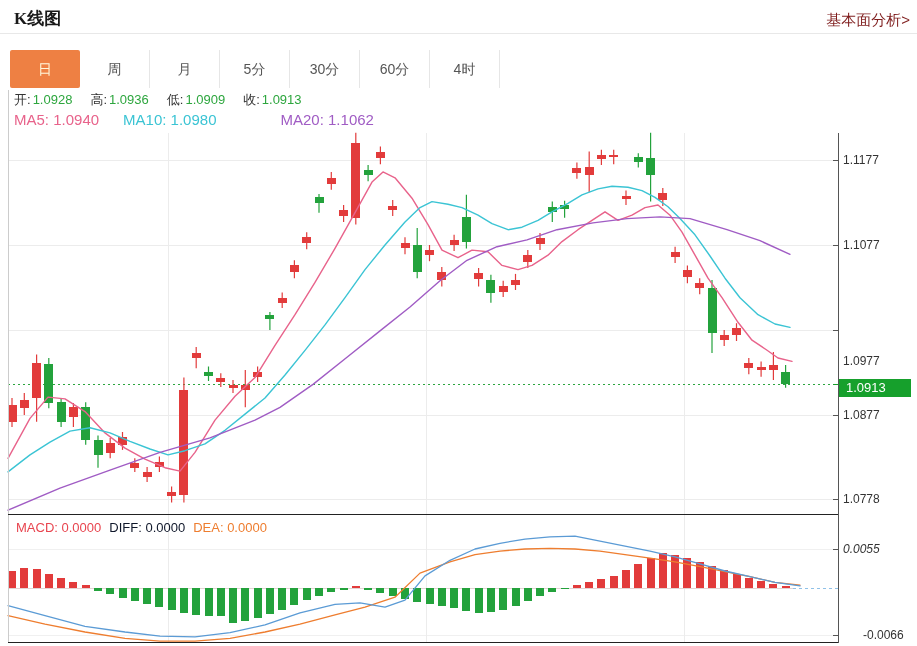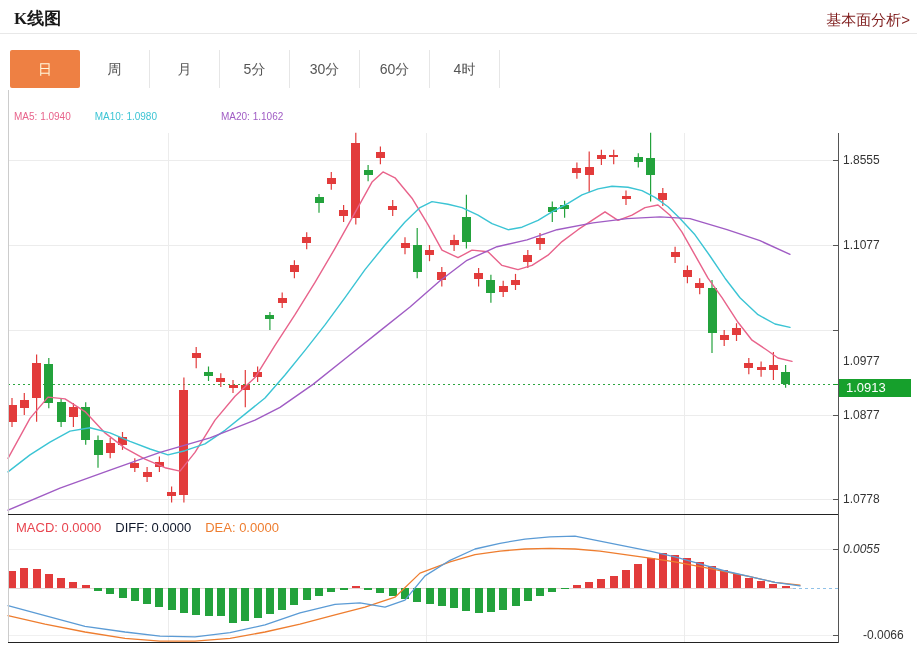--- a/index.html
+++ b/index.html
@@ -7,22 +7,22 @@
   .page{position:relative;width:917px;height:646px;background:#fff;}
   .hdr{position:absolute;left:0;top:0;width:917px;height:33px;border-bottom:1px solid #e8e8e8;}
   .hdr-title{position:absolute;left:14px;top:7px;font-size:17px;font-weight:bold;color:#1a1a1a;font-family:Liberation Serif, serif;}
   .hdr-link{position:absolute;right:7px;top:11px;font-size:15px;color:#7f1d1d;cursor:pointer;}
   .tabbar{position:absolute;left:10px;top:50px;height:38px;display:flex;}
   .tab{width:70px;height:38px;line-height:38px;text-align:center;font-size:14px;color:#555;
        background:#fff;border-right:1px solid #e6e6e6;box-sizing:border-box;cursor:pointer;}
   .tab.active{border:none;border-radius:2px;color:#fff6da;}
   svg#cv{position:absolute;left:0;top:0;}
   .legend1{position:absolute;left:14px;top:91px;font-size:13px;color:#333;display:flex;gap:18px;white-space:nowrap;}
-  .legend2{position:absolute;left:14px;top:111px;font-size:10px;display:flex;gap:24px;white-space:nowrap;}
-  .legend3{position:absolute;left:16px;top:520px;font-size:13px;display:flex;gap:14px;white-space:nowrap;}
+  .legend2{position:absolute;left:14px;top:111px;font-size:15px;display:flex;gap:24px;white-space:nowrap;}
+  .legend3{position:absolute;left:16px;top:520px;font-size:13px;display:flex;gap:8px;white-space:nowrap;}
   .vg{margin-left:2px;}
   .ax{position:absolute;left:843px;font-size:12px;color:#333;height:16px;line-height:16px;}
   .badge{position:absolute;left:839px;top:379px;width:72px;height:18px;line-height:18px;
          color:#fff;font-size:13px;padding-left:7px;box-sizing:border-box;}
 </style>
 </head>
 <body>
 
 <div class="page" id="page">
 
@@ -259,34 +259,40 @@
       <line x1="833" y1="160.5" x2="838" y2="160.5" stroke="#555" shape-rendering="crispEdges"></line>
       <line x1="833" y1="245.50000000000006" x2="838" y2="245.50000000000006" stroke="#555" shape-rendering="crispEdges"></line>
       <line x1="833" y1="330.5000000000001" x2="838" y2="330.5000000000001" stroke="#555" shape-rendering="crispEdges"></line>
       <line x1="833" y1="415.5000000000002" x2="838" y2="415.5000000000002" stroke="#555" shape-rendering="crispEdges"></line>
       <line x1="833" y1="499.6499999999985" x2="838" y2="499.6499999999985" stroke="#555" shape-rendering="crispEdges"></line>
       <line x1="833" y1="549.494" x2="838" y2="549.494" stroke="#555" shape-rendering="crispEdges"></line>
       <line x1="833" y1="635.3072" x2="838" y2="635.3072" stroke="#555" shape-rendering="crispEdges"></line>
       <line x1="833" y1="384.89999999999986" x2="838" y2="384.89999999999986" stroke="#16a02c" shape-rendering="crispEdges"></line>
     </svg>
 
+  <div class="legend1">
+    <span><span>开:</span><span class="vg" style="color: rgb(45, 166, 62);">1.0928</span></span>
+    <span><span>高:</span><span class="vg" style="color: rgb(45, 166, 62);">1.0936</span></span>
+    <span><span>低:</span><span class="vg" style="color: rgb(45, 166, 62);">1.0909</span></span>
+    <span><span>收:</span><span class="vg" style="color: rgb(45, 166, 62);">1.0913</span></span>
+  </div>
 
   <div class="legend2">
     <span id="lg-ma5" style="color: rgb(232, 99, 139);"><span>MA5:</span> <span>1.0940</span></span>
     <span id="lg-ma10" style="color: rgb(59, 196, 212);"><span>MA10:</span> <span>1.0980</span></span>
     <span id="lg-ma20" style="color: rgb(160, 92, 196); padding-left: 40px;"><span>MA20:</span> <span>1.1062</span></span>
   </div>
 
   <div class="legend3">
     <span id="lg-macd" style="color: rgb(232, 69, 79);"><span>MACD:</span> <span>0.0000</span></span>
     <span id="lg-diff" style="color: #0f172a;"><span>DIFF:</span> <span>0.0000</span></span>
     <span id="lg-dea" style="color: rgb(238, 125, 47);"><span>DEA:</span> <span>0.0000</span></span>
   </div>
 
   <div class="badge" id="price-badge" style="background: rgb(22, 160, 44);">1.0913</div>
-<div class="ax" style="top: 152px;">1.8555</div>
+<div class="ax" style="top: 152px;">1.1177</div>
     <div class="ax" style="top: 237px;">1.1077</div>
     <div class="ax" style="top: 322px; margin-top: 31px;">1.0977</div>
     <div class="ax" style="top: 407px;">1.0877</div>
     <div class="ax" style="top: 491.15px;">1.0778</div>
     <div class="ax" style="top: 540.994px; font-style: italic;">0.0055</div>
     <div class="ax" style="top: 626.807px; margin-left: 20px;">-0.0066</div>
   </div>
 
 </body></html>

